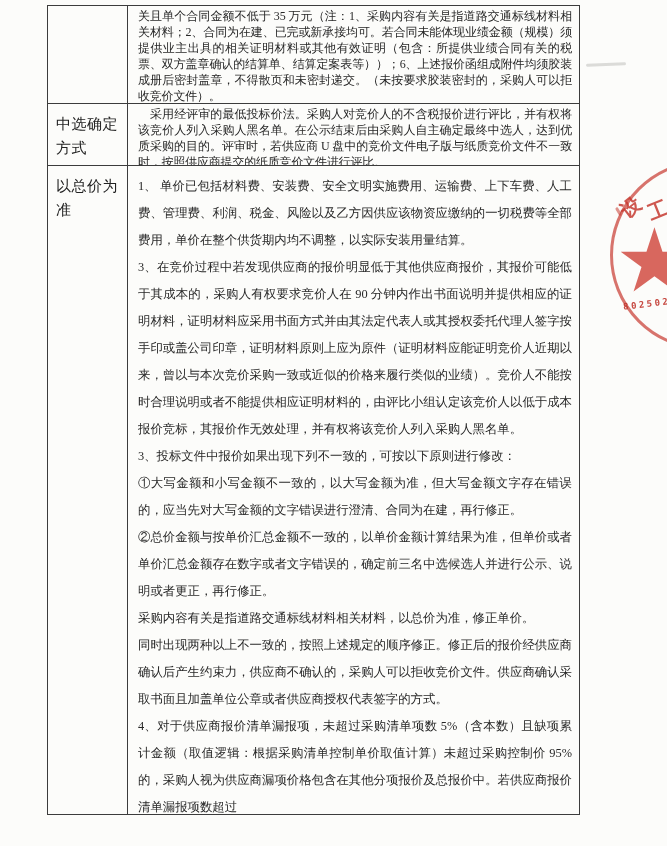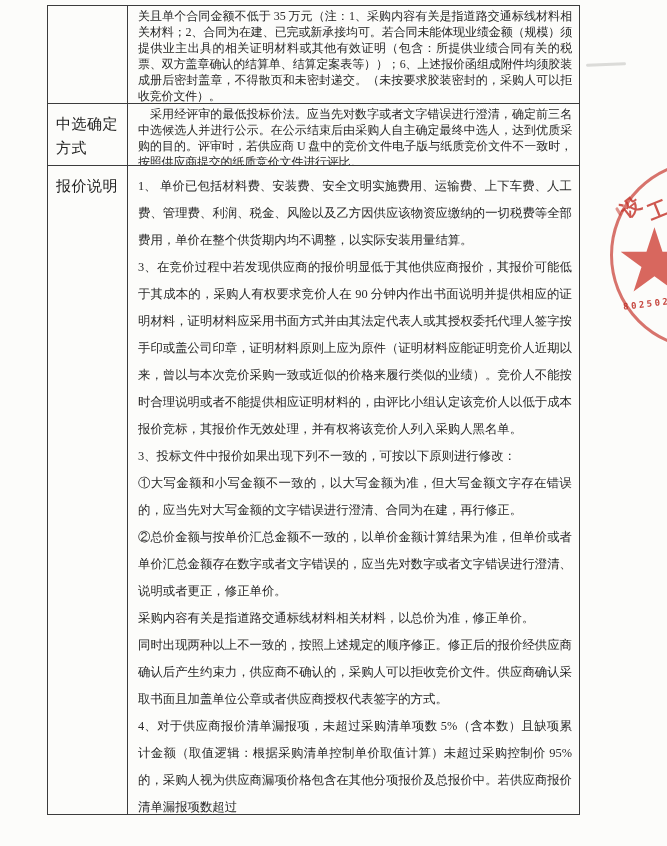--- a/index.html
+++ b/index.html
@@ -123,35 +123,35 @@
             <p>关且单个合同金额不低于 35 万元（注：1、采购内容有关是指道路交通标线材料相关材料；2、合同为在建、已完或新承接均可。若合同未能体现业绩金额（规模）须提供业主出具的相关证明材料或其他有效证明（包含：所提供业绩合同有关的税票、双方盖章确认的结算单、结算定案表等））；6、上述报价函组成附件均须胶装成册后密封盖章，不得散页和未密封递交。（未按要求胶装密封的，采购人可以拒收竞价文件）。</p>
           </div>
         </td>
       </tr>
       <tr>
         <td class="label-cell">
           <div class="label-inner">中选确定方式</div>
         </td>
         <td>
           <div class="cell-clip clip-r2 small-lines">
-            <p class="indent-first">采用经评审的最低投标价法。应当先对数字或者文字错误进行澄清，确定前三名中选候选人并进行公示。在公示结束后由采购人自主确定最终中选人，达到优质采购的目的。评审时，若供应商 U 盘中的竞价文件电子版与纸质竞价文件不一致时，按照供应商提交的纸质竞价文件进行评比。</p>
+            <p class="indent-first">采用经评审的最低投标价法。采购人对竞价人的不含税报价进行评比，并有权将该竞价人列入采购人黑名单。在公示结束后由采购人自主确定最终中选人，达到优质采购的目的。评审时，若供应商 U 盘中的竞价文件电子版与纸质竞价文件不一致时，按照供应商提交的纸质竞价文件进行评比。</p>
           </div>
         </td>
       </tr>
       <tr>
         <td class="label-cell">
-          <div class="label-inner">报价说明</div>
+          <div class="label-inner">以总价为准</div>
         </td>
         <td>
           <div class="cell-clip clip-r3 wide-lines">
             <p>1、 单价已包括材料费、安装费、安全文明实施费用、运输费、上下车费、人工费、管理费、利润、税金、风险以及乙方因供应该物资应缴纳的一切税费等全部费用，单价在整个供货期内均不调整，以实际安装用量结算。</p>
             <p>3、在竞价过程中若发现供应商的报价明显低于其他供应商报价，其报价可能低于其成本的，采购人有权要求竞价人在 90 分钟内作出书面说明并提供相应的证明材料，证明材料应采用书面方式并由其法定代表人或其授权委托代理人签字按手印或盖公司印章，证明材料原则上应为原件（证明材料应能证明竞价人近期以来，曾以与本次竞价采购一致或近似的价格来履行类似的业绩）。竞价人不能按时合理说明或者不能提供相应证明材料的，由评比小组认定该竞价人以低于成本报价竞标，其报价作无效处理，并有权将该竞价人列入采购人黑名单。</p>
             <p>3、投标文件中报价如果出现下列不一致的，可按以下原则进行修改：</p>
             <p>①大写金额和小写金额不一致的，以大写金额为准，但大写金额文字存在错误的，应当先对大写金额的文字错误进行澄清、合同为在建，再行修正。</p>
-            <p>②总价金额与按单价汇总金额不一致的，以单价金额计算结果为准，但单价或者单价汇总金额存在数字或者文字错误的，应当先对数字或者文字错误进行澄清、说明或者更正，修正单价。</p>
+            <p>②总价金额与按单价汇总金额不一致的，以单价金额计算结果为准，但单价或者单价汇总金额存在数字或者文字错误的，确定前三名中选候选人并进行公示、说明或者更正，再行修正。</p>
             <p>采购内容有关是指道路交通标线材料相关材料，以总价为准，修正单价。</p>
             <p>同时出现两种以上不一致的，按照上述规定的顺序修正。修正后的报价经供应商确认后产生约束力，供应商不确认的，采购人可以拒收竞价文件。供应商确认采取书面且加盖单位公章或者供应商授权代表签字的方式。</p>
             <p>4、对于供应商报价清单漏报项，未超过采购清单项数 5%（含本数）且缺项累计金额（取值逻辑：根据采购清单控制单价取值计算）未超过采购控制价 95%的，采购人视为供应商漏项价格包含在其他分项报价及总报价中。若供应商报价清单漏报项数超过</p>
           </div>
         </td>
       </tr>
     </tbody>
   </table>
 
   <div class="smudge-1"></div>

